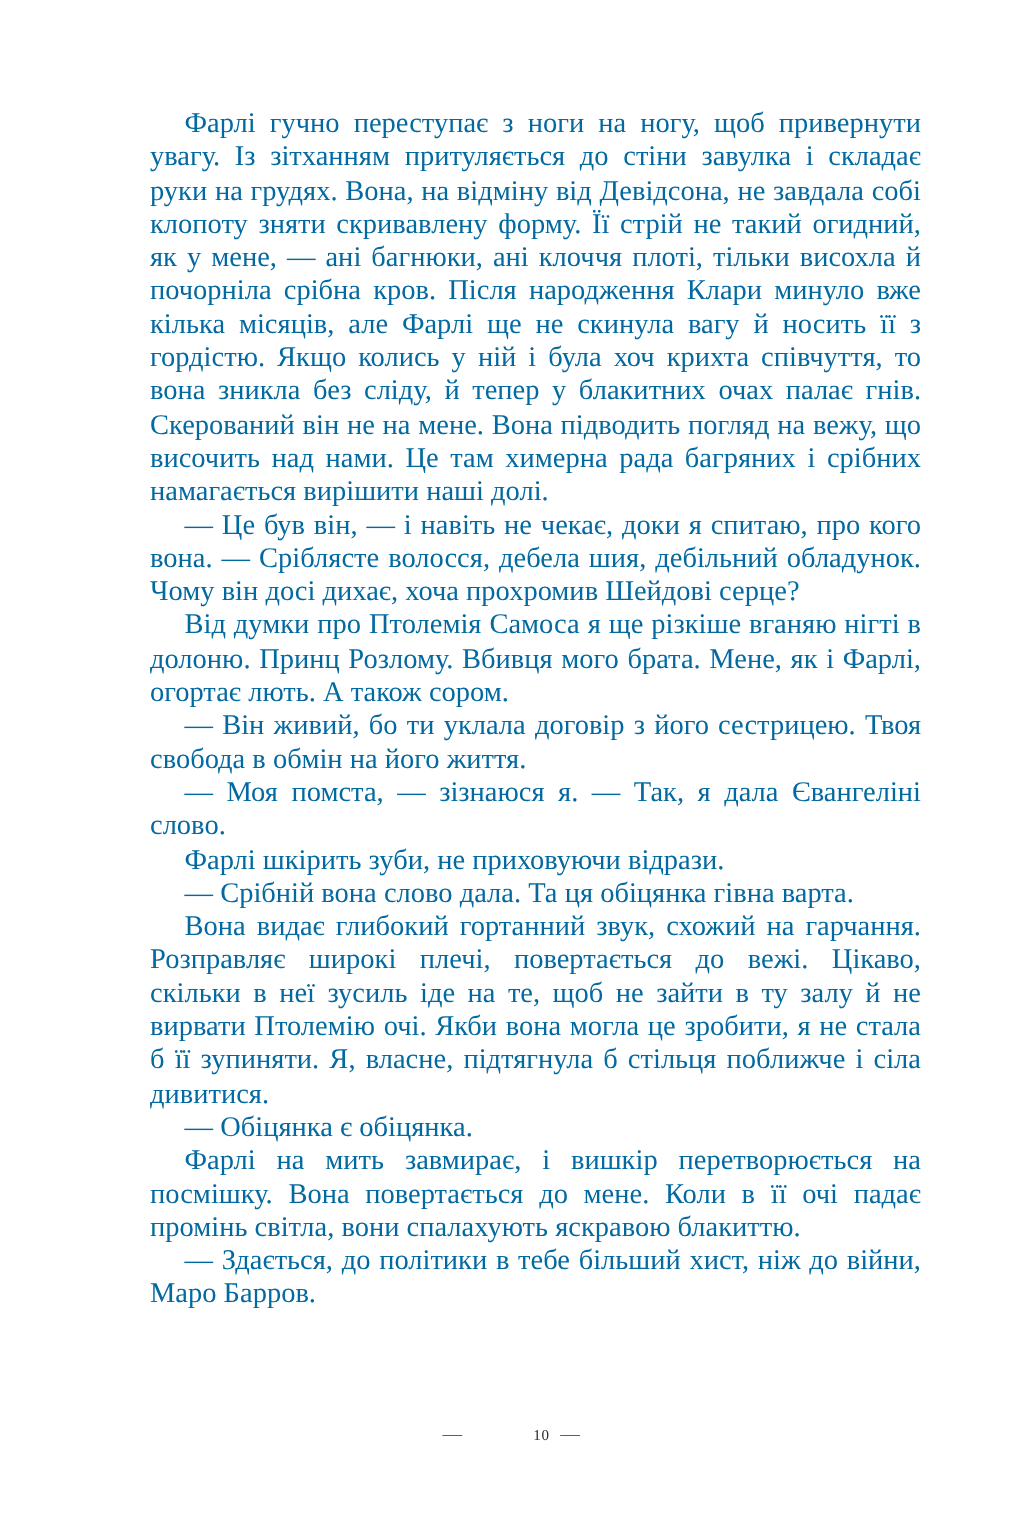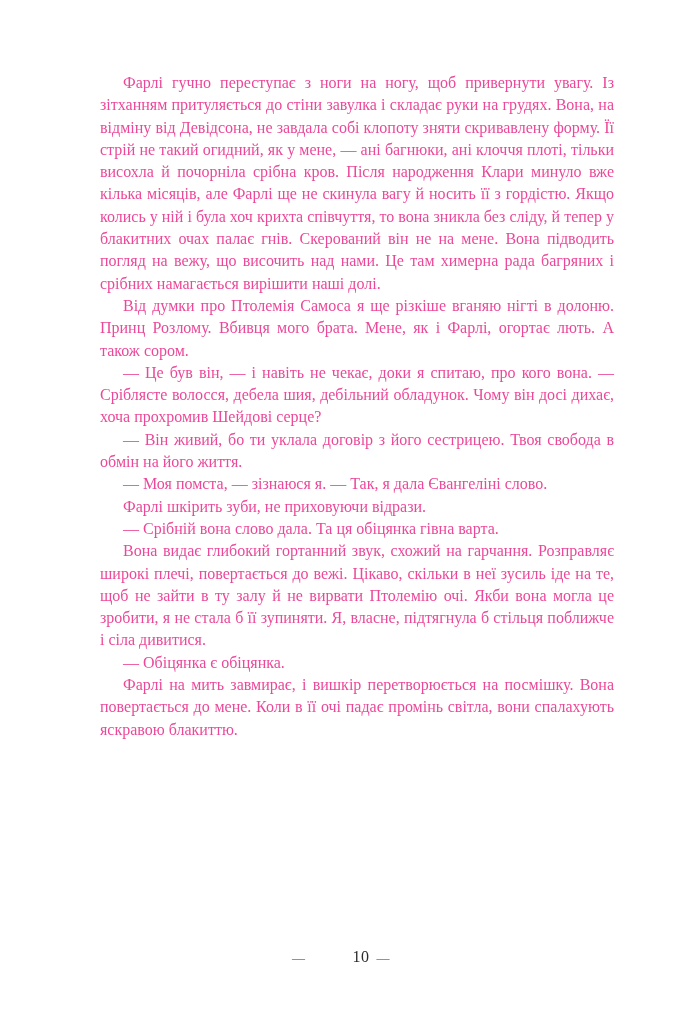--- a/index.html
+++ b/index.html
@@ -18,25 +18,25 @@
     height: 1024px;
     background: #ffffff;
     overflow: hidden;
     box-sizing: border-box;
   }
   .text-block {
     position: absolute;
     left: 100px;
     top: 72px;
     width: 514px;
-    font-size: 16px;
+    font-size: 19px;
     line-height: 22.3px;
     text-align: justify;
     text-justify: inter-word;
-    color: #ec4899;
+    color: #0369a1;
     -webkit-font-smoothing: antialiased;
   }
   .para {
     margin: 0;
     text-indent: 23px;
     text-align: justify;
     hyphens: manual;
   }
   .para.dialogue {
     text-indent: 23px;
@@ -51,39 +51,40 @@
     letter-spacing: 0.5px;
     color: #2b2b2b;
     font-family: "Liberation Serif", "DejaVu Serif", serif;
   }
   .page-number .dash {
     color: #555555;
     padding: 0 7px;
     font-size: 13px;
   }
   .page-number .folio {
-    font-size: 16px;
+    font-size: 10px;
     margin-left: 40px;
   }
 </style>
 </head>
 <body>
 
 <div class="page">
 
   <div class="text-block">
     <p class="para">Фарлі гучно переступає з ноги на ногу, щоб привернути увагу. Із зітханням притуляється до стіни завулка і складає руки на грудях. Вона, на відміну від Девідсона, не завдала собі клопоту зняти скривавлену форму. Її стрій не такий огидний, як у мене, — ані багнюки, ані клоччя плоті, тільки висохла й почорніла срібна кров. Після народження Клари минуло вже кілька місяців, але Фарлі ще не скинула вагу й носить її з гордістю. Якщо колись у ній і була хоч крихта співчуття, то вона зникла без сліду, й тепер у блакитних очах палає гнів. Скерований він не на мене. Вона підводить погляд на вежу, що височить над нами. Це там химерна рада багряних і срібних намагається вирішити наші долі.</p>
+    <p class="para dialogue">— Це був він, — і навіть не чекає, доки я спитаю, про кого вона. — Сріблясте волосся, дебела шия, дебільний обладунок. Чому він досі дихає, хоча прохромив Шейдові серце?</p>
     <p class="para">Від думки про Птолемія Самоса я ще різкіше вганяю нігті в долоню. Принц Розлому. Вбивця мого брата. Мене, як і Фарлі, огортає лють. А також сором.</p>
-    <p class="para dialogue">— Це був він, — і навіть не чекає, доки я спитаю, про кого вона. — Сріблясте волосся, дебела шия, дебільний обладунок. Чому він досі дихає, хоча прохромив Шейдові серце?</p>
     <p class="para dialogue">— Він живий, бо ти уклала договір з його сестрицею. Твоя свобода в обмін на його життя.</p>
     <p class="para dialogue">— Моя помста, — зізнаюся я. — Так, я дала Євангеліні слово.</p>
     <p class="para">Фарлі шкірить зуби, не приховуючи відрази.</p>
     <p class="para dialogue">— Срібній вона слово дала. Та ця обіцянка гівна варта.</p>
     <p class="para">Вона видає глибокий гортанний звук, схожий на гарчання. Розправляє широкі плечі, повертається до вежі. Цікаво, скільки в неї зусиль іде на те, щоб не зайти в ту залу й не вирвати Птолемію очі. Якби вона могла це зробити, я не стала б її зупиняти. Я, власне, підтягнула б стільця поближче і сіла дивитися.</p>
     <p class="para dialogue">— Обіцянка є обіцянка.</p>
     <p class="para">Фарлі на мить завмирає, і вишкір перетворюється на посмішку. Вона повертається до мене. Коли в її очі падає промінь світла, вони спалахують яскравою блакиттю.</p>
+    <p class="para dialogue">— Здається, до політики в тебе більший хист, ніж до війни, Маро Барров.</p>
   </div>
 
   <div class="page-number">
     <span class="dash">—</span><span class="folio">10</span><span class="dash">—</span>
   </div>
 
 </div>
 
 </body></html>

